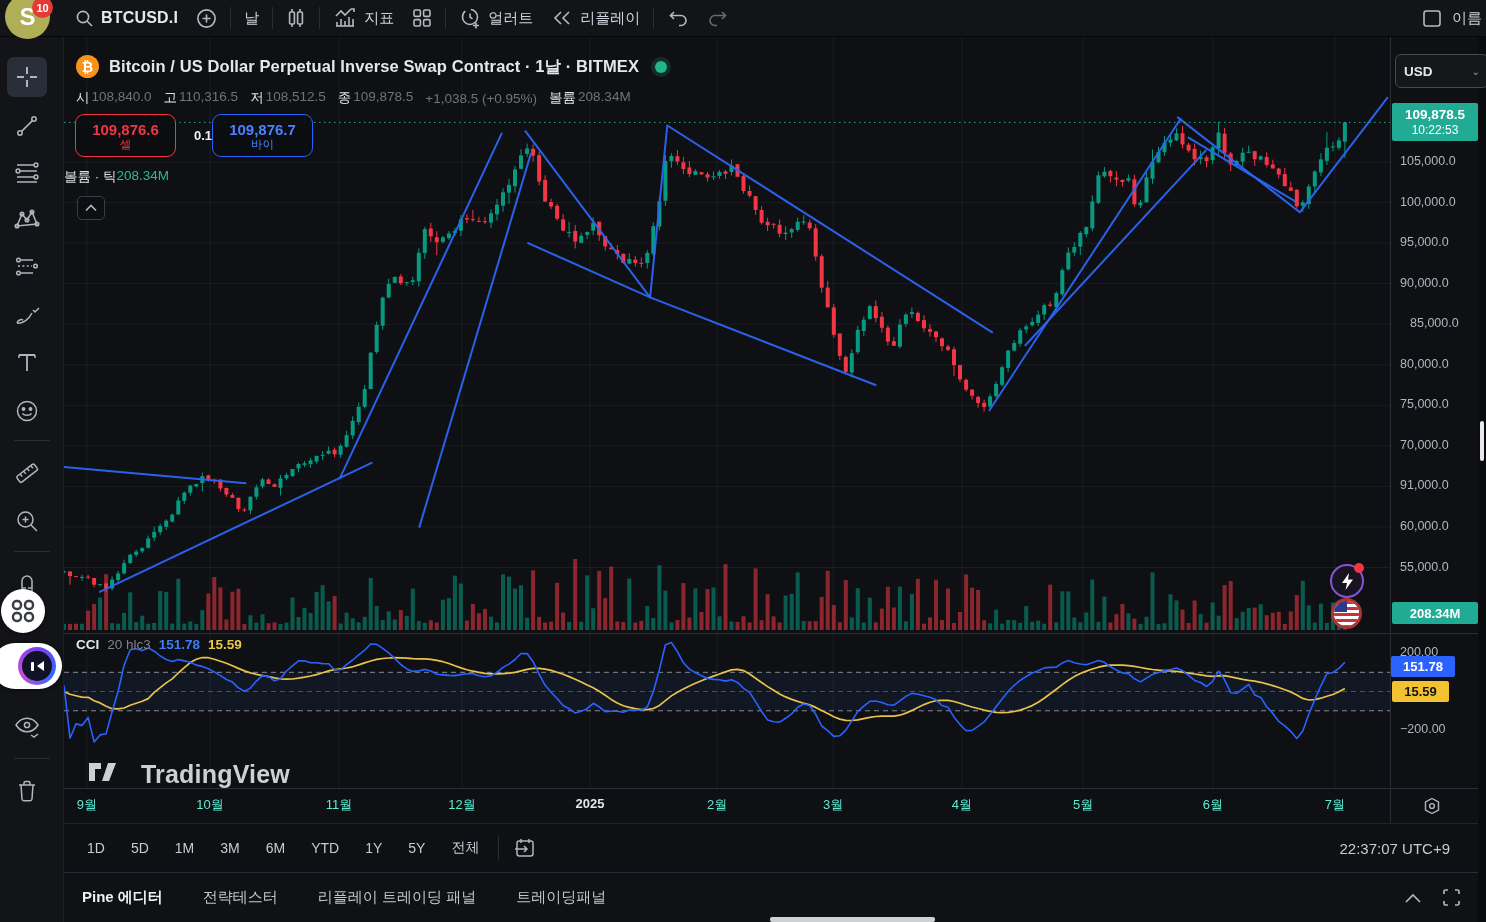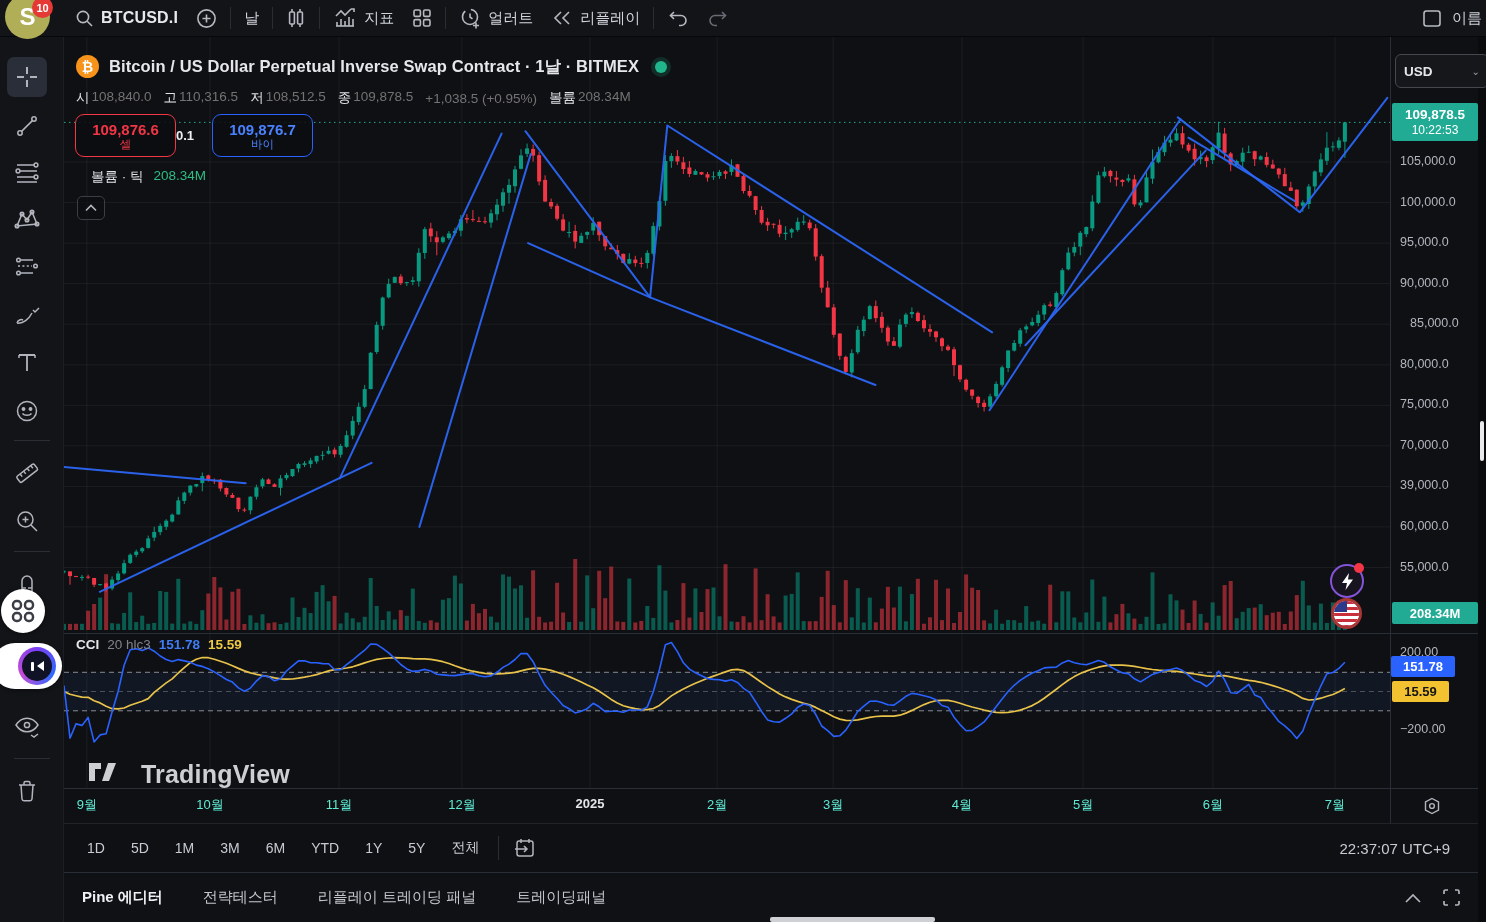--- a/index.html
+++ b/index.html
@@ -54,23 +54,23 @@
   .ohlc-row .pair{display:flex;gap:2px}
   .ohlc-row .lbl{color:#dfe1e6}
   .ohlc-row .val{color:#737373}
 
   .trade-row{position:absolute;left:75px;top:114px;display:flex;align-items:center;z-index:20}
   .trade-btn{width:101px;height:43px;border-radius:9px;background:rgba(12,13,16,.88);display:flex;flex-direction:column;align-items:center;justify-content:center;cursor:pointer}
   .sell{border:1px solid #f23645;color:#f23645}
   .buy{border:1px solid #2962ff;color:#4b82ff}
   .trade-btn .price{font-size:15px;font-weight:700;line-height:17px}
   .trade-btn .side{font-size:11.5px;line-height:13px}
-  .spread{width:36px;text-align:left;font-size:13px;font-weight:700;color:#eceef2}
-
-  .volrow{position:absolute;left:91px;top:168px;display:flex;gap:10px;font-size:13.5px;z-index:20}
+  .spread{width:36px;text-align:right;font-size:13px;font-weight:700;color:#eceef2}
+
+  .volrow{position:absolute;left:64px;top:168px;display:flex;gap:0;font-size:13.5px;z-index:20}
   .volrow .lbl{color:#dfe1e6}
   .volrow .val{color:#2dbd85}
   .collapse-btn{position:absolute;left:77px;top:196px;width:28px;height:24px;border:1px solid #3a3e47;border-radius:5px;display:flex;align-items:center;justify-content:center;color:#b2b5be;font-size:11px;z-index:20;cursor:pointer;background:rgba(12,13,16,.6)}
 
   .cci-header{position:absolute;left:76px;top:637px;display:flex;gap:8px;font-size:13.5px;z-index:20;align-items:center}
   .cci-header .t{color:#e6e7eb;font-weight:600}
   .cci-header .p{color:#80838d}
   .cci-header .v1{color:#3f7df6;font-weight:600}
   .cci-header .v2{color:#edc945;font-weight:600}
 
@@ -1148,21 +1148,21 @@
     <div class="cci-badge-blue">151.78</div>
     <div class="cci-badge-yellow">15.59</div>
   <div class="axis-label" style="top: 117px;">105,000.0</div>
       <div class="axis-label" style="top: 157.55px;">100,000.0</div>
       <div class="axis-label" style="top: 198.1px;">95,000.0</div>
       <div class="axis-label" style="top: 238.65px;">90,000.0</div>
       <div class="axis-label" style="top: 279.2px; margin-left: 10px;">85,000.0</div>
       <div class="axis-label" style="top: 319.75px;">80,000.0</div>
       <div class="axis-label" style="top: 360.3px;">75,000.0</div>
       <div class="axis-label" style="top: 400.85px;">70,000.0</div>
-      <div class="axis-label" style="top: 441.4px;">39,000.0</div>
+      <div class="axis-label" style="top: 441.4px;">91,000.0</div>
       <div class="axis-label" style="top: 481.95px;">60,000.0</div>
       <div class="axis-label" style="top: 522.5px;">55,000.0</div>
     </div>
 
   <div class="edge-strip"></div>
   <div class="vscroll-thumb"></div>
   <div class="hscroll-thumb"></div>
 
   <div class="time-axis" id="time-axis">
     <div class="axis-gear">

